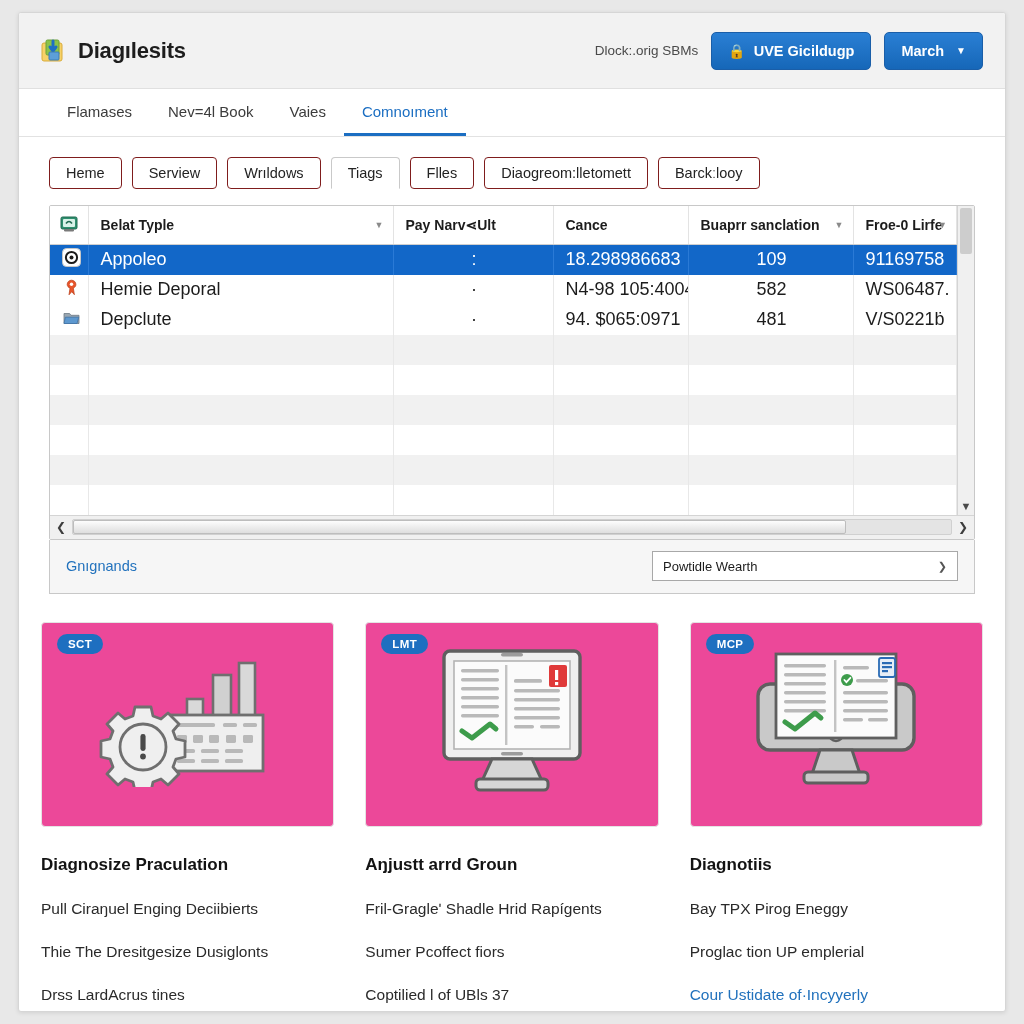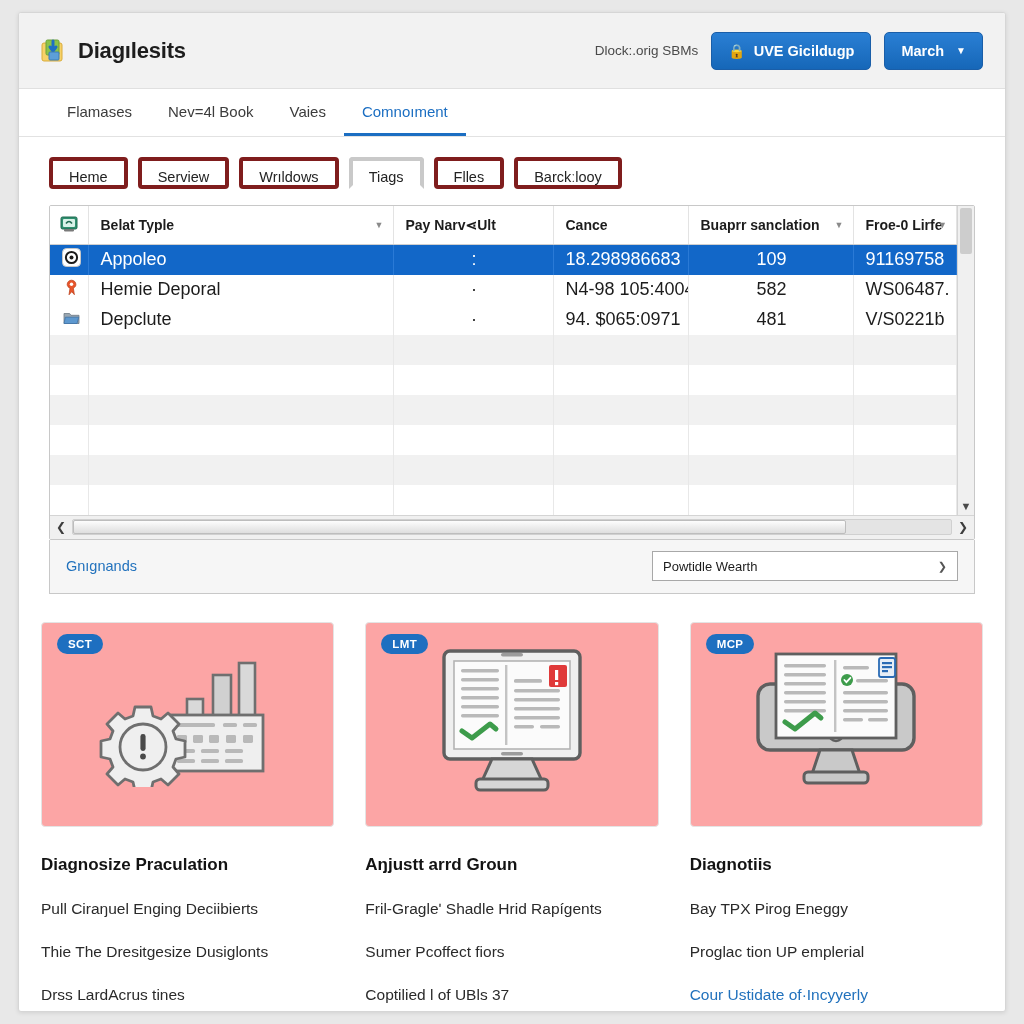--- a/index.html
+++ b/index.html
@@ -109,25 +109,25 @@
     padding: 20px 30px 14px 30px;
     display: flex;
     gap: 10px;
     align-items: center;
     background: #ffffff;
   }
   .chip {
     height: 32px;
     padding: 0 16px;
     display: flex;
-    align-items: flex-end;
+    align-items: center;
     font-size: 14.5px;
     color: #232323;
     background: #ffffff;
-    border: 4px solid #7f1d1d;
+    border: 1px solid #7f1d1d;
     border-radius: 4px;
     cursor: pointer;
     white-space: nowrap;
     filter: blur(0.15px);
   }
   .chip.active {
     border-color: #c9c9c9;
     border-bottom-color: #ffffff;
     border-radius: 4px 4px 0 0;
   }
@@ -268,21 +268,21 @@
   
   #cards {
     display: flex;
     gap: 31px;
     padding: 28px 22px 0 22px;
   }
   .card { flex: 1 1 0; min-width: 0; }
   .card-media {
     position: relative;
     height: 205px;
-    background: #fca5a5;
+    background: #ec4899;
     border: 1px solid #e4e4e4;
     border-radius: 4px;
     display: flex; align-items: center; justify-content: center;
     overflow: hidden;
   }
   .badge {
     position: absolute; left: 15px; top: 11px;
     background: #1e6fc0;
     color: #ffffff;
     font-size: 11.5px;
@@ -361,20 +361,23 @@
         <span>Serview</span>
       </div>
     <div class="chip">
         <span>Wrıldows</span>
       </div>
     <div class="chip active">
         <span>Tiags</span>
       </div>
     <div class="chip">
         <span>Flles</span>
+      </div>
+    <div class="chip">
+        <span>Diaogreom:lletomett</span>
       </div>
     <div class="chip">
         <span>Barckːlooy</span>
       </div>
   </div>
 
   <div id="grid-panel">
     <div id="grid-scrollwrap">
       <div id="grid-main">
         <table class="grid">

